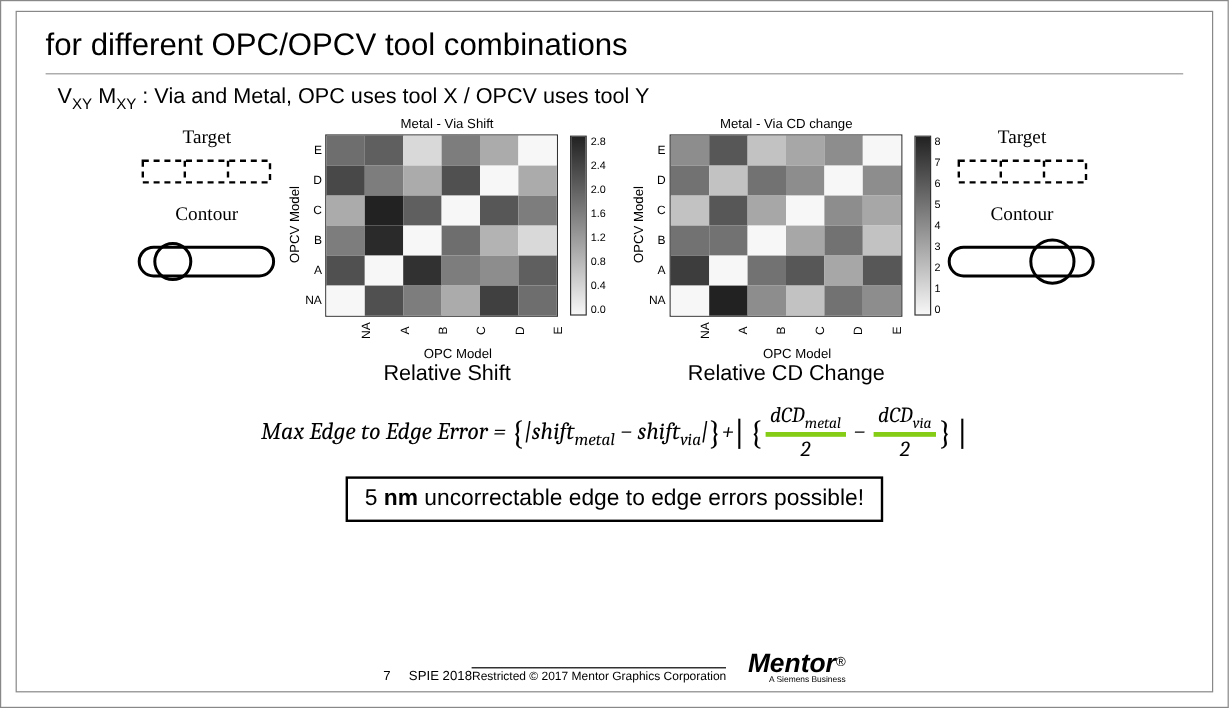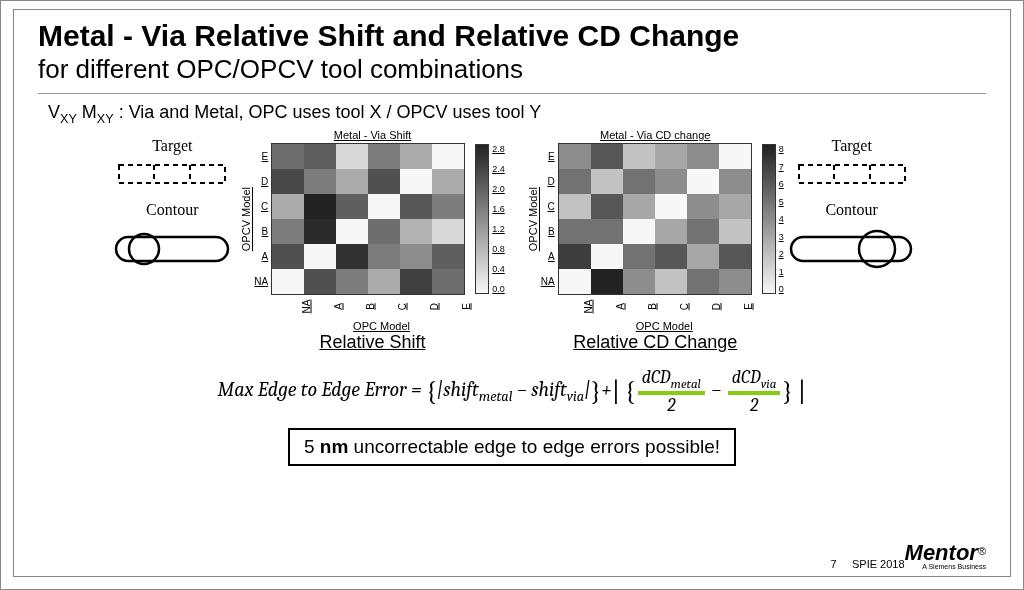--- a/index.html
+++ b/index.html
@@ -6,21 +6,21 @@
   body { width: 1024px; height: 590px; font-family: Arial, Helvetica, sans-serif; background:#fff; color:#000; position:relative; overflow:hidden; border:1px solid #888;}
   .inner { position:absolute; top:8px; left:12px; right:12px; bottom:12px; border:1px solid #888; padding:10px 24px 4px 24px;}
   h1 { font-size: 30px; font-weight: 700; line-height:1.05;}
   h2 { font-size: 26px; font-weight: 400; margin-top:2px; margin-bottom:8px;}
   .hr { border:none; border-top:1px solid #999; margin:4px 0 8px 0;}
   .notation { font-size:18px; margin-left:10px; margin-bottom:4px;}
   sub { font-size:0.7em; vertical-align:sub;}
   .row { display:flex; align-items:flex-start; gap:4px; justify-content:center;}
   .sideblock { width:128px; display:flex; flex-direction:column; align-items:center; gap:4px; padding-top:8px;}
   .sideblock .lab { font-size:16px;font-family:Liberation Serif, serif; }
-  .chartwrap { display:flex; flex-direction:column; align-items:center;text-decoration:underline; }
+  .chartwrap { display:flex; flex-direction:column; align-items:center; }
   .chart-title { font-size:11px; text-align:center; margin-bottom:2px;}
   .heat-holder { display:flex; align-items:center;}
   .ylabel { writing-mode: vertical-rl; transform: rotate(180deg); font-size:11px; margin-right:2px;}
   .yticks { display:flex; flex-direction:column; justify-content:space-around; height:150px; font-size:10px; text-align:right; padding-right:3px;}
   .yticks span{ line-height:25px;}
   .heat { border:1px solid #333; display:grid; grid-template-columns: repeat(6, 32px); grid-template-rows: repeat(6, 25px);}
   .cell {}
   .xticks { display:flex;  font-size:10px; margin-left:0; }
   .xticks span{ display:inline-block; width:32px; text-align:center; transform: rotate(-90deg);}
   .xticks-holder{ display:flex; margin-top:6px;}
@@ -30,32 +30,31 @@
   .cbar { width:14px; height:150px; border:1px solid #333; background: linear-gradient(to top, #f7f7f7, #222);}
   .cbarticks { display:flex; flex-direction:column; justify-content:space-between; height:150px; font-size:9px; padding-left:3px;}
   .sub-caption { font-size:18px; margin-top:0;}
   .formula { font-family: Cambria, "Times New Roman", serif; font-style: italic; font-size:20px; text-align:center; margin-top:14px;}
   .formula .sub2 { font-style: italic; font-size:0.72em; vertical-align:sub;}
   .frac { display:inline-block; vertical-align:middle; text-align:center; font-size:18px; padding:0 2px;}
   .frac .top{ display:block; border-bottom:4px solid #84cc16; padding:0 4px;}
   .frac .bot{ display:block; padding:0 4px;}
   .big{ font-size:28px; font-style:normal; vertical-align:middle;}
   .highlight-box { border:2px solid #000; padding:6px 14px; font-size:19px; width:fit-content; margin:12px auto 0 auto;}
-  .footer { position:absolute; bottom:6px; left:24px; right:24px; display:flex; justify-content:flex-end; align-items:flex-end; font-size:11px;}
+  .footer { position:absolute; bottom:6px; left:24px; right:24px; display:flex; justify-content:center; align-items:flex-end; font-size:11px;}
   .restricted{ font-size:10px; border-top:1px solid #000; padding-top:2px; margin-right:8px; text-align:right;}
   .logo { font-family: Arial; }
   .logo .m { font-size:22px; font-weight:700; font-style:italic;}
   .logo .reg{ font-size:11px; vertical-align:super;}
   .logo .sb{ font-size:7px; display:block; text-align:right; margin-top:-3px;}
 </style>
 </head>
 <body>
 
 <div class="inner">
-  <h1>Metal - Via Relative Shift and Relative CD Change</h1>
   <h2>for different OPC/OPCV tool combinations</h2>
   <hr class="hr">
 
   <div class="notation" id="notation">V<sub>XY</sub> M<sub>XY</sub> : Via and Metal, OPC uses tool X / OPCV uses tool Y</div>
 
   <div class="row">
 
     <div class="sideblock">
       <div class="lab">Target</div>
       <svg width="110" height="30">
@@ -253,20 +252,21 @@
     <span>5 <b>nm</b> uncorrectable edge to edge errors possible!</span>
   </div>
 
   <div class="footer">
     <div>
       <span>7</span>
       &nbsp;&nbsp;&nbsp;
       <span>SPIE 2018</span>
     </div>
     <div style="display:flex; align-items:flex-end; gap:10px;">
+      <div class="restricted">Restricted © 2017 Mentor Graphics Corporation</div>
       <div class="logo">
         <span class="m">Mentor</span><span class="reg">®</span>
         <span class="sb">A Siemens Business</span>
       </div>
     </div>
   </div>
 
 </div>
 
 </body></html>

